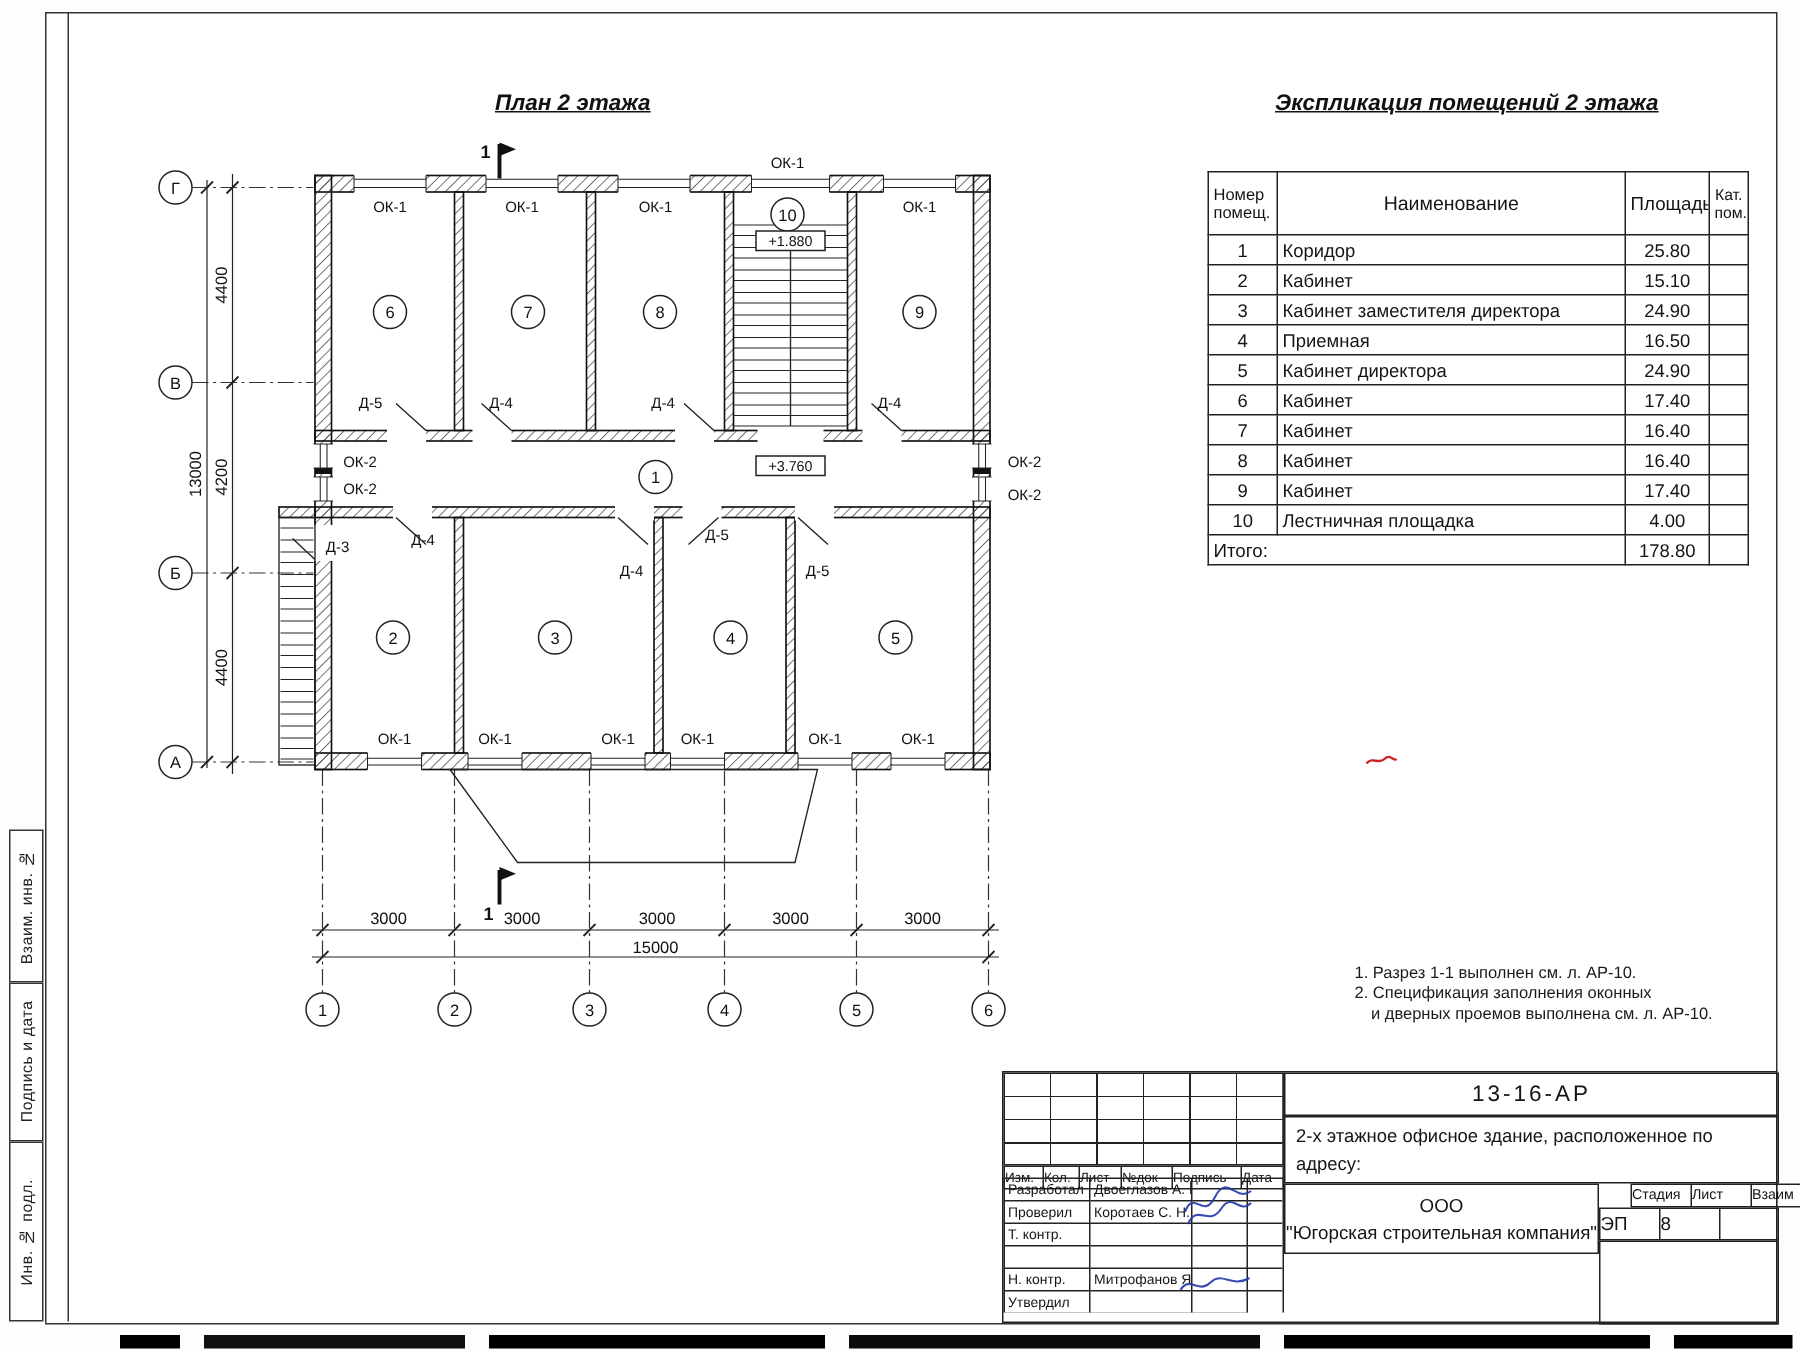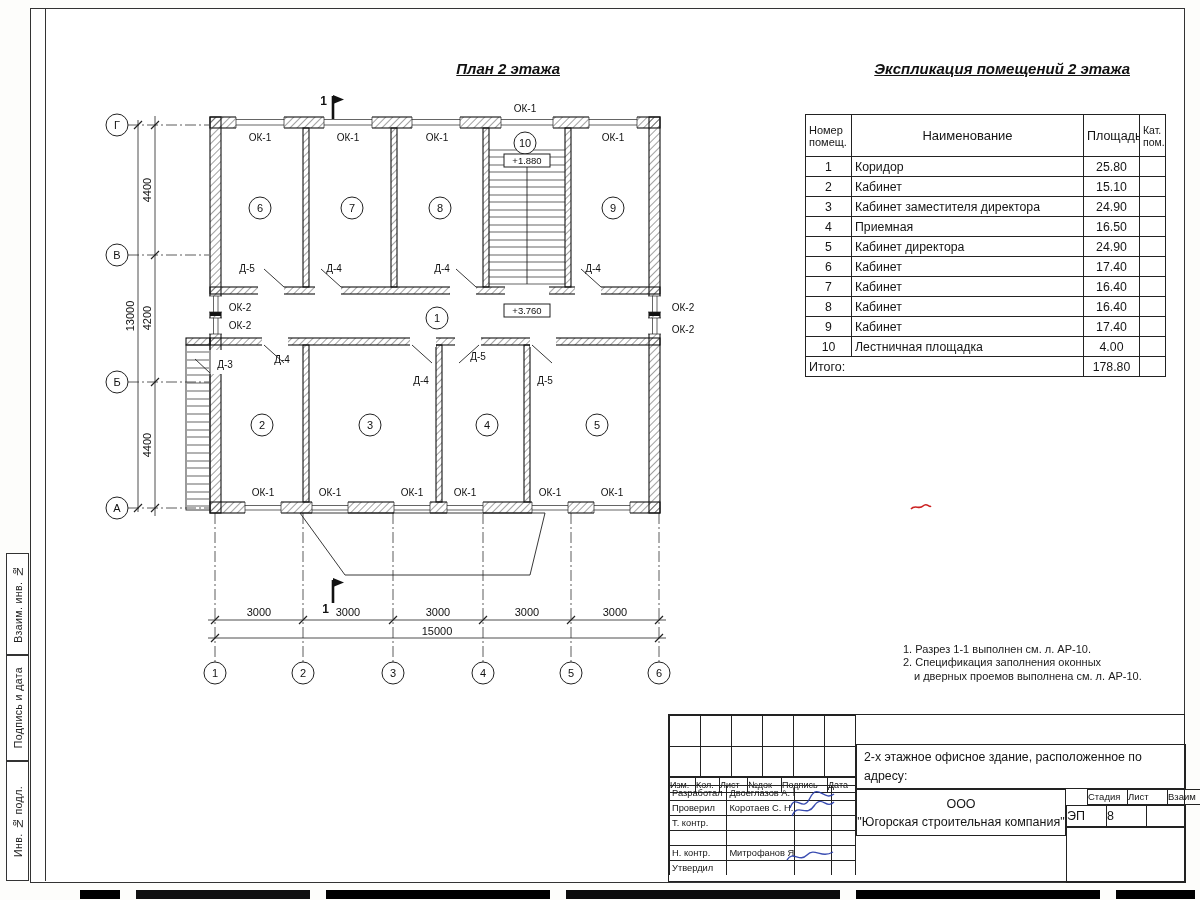--- a/index.html
+++ b/index.html
@@ -2,31 +2,31 @@
 <html><head>
 <meta charset="utf-8">
 <style>
   html,body{margin:0;padding:0}
   body{width:1200px;height:900px;position:relative;overflow:hidden;background:#fdfdfb;
        font-family:"Liberation Sans",sans-serif;color:#151515}
   .border-outer{position:absolute;left:30px;top:8px;width:1153px;height:873px;border:1.2px solid #333;background:#fff}
   .frame-line{position:absolute;left:45px;top:8px;height:873px;width:0;border-left:1.4px solid #333}
   .side-box{position:absolute;left:6px;width:23px;border:1.1px solid #333;display:flex;align-items:center;justify-content:center;background:#fff;box-sizing:border-box}
   .side-box span{writing-mode:vertical-rl;transform:rotate(180deg);font-size:10.5px;color:#222;white-space:nowrap;letter-spacing:.4px}
-  .title{position:absolute;font-style:italic;font-weight:bold;font-size:15px;text-decoration:underline;color:#111;text-align:right}
+  .title{position:absolute;font-style:italic;font-weight:bold;font-size:15px;text-decoration:underline;color:#111;text-align:left}
 
   
   table.schedule{position:absolute;left:805px;top:114px;border-collapse:collapse;background:#fff;table-layout:fixed;width:360px}
   table.schedule th,table.schedule td{border:1px solid #222;padding:0 3px;font-weight:normal;overflow:hidden}
   table.schedule thead tr{height:42px}
   table.schedule tbody tr,table.schedule tfoot tr{height:20px}
   .th-num{font-size:11px;text-align:left;padding-left:4px}
   .th-name{font-size:13px;text-align:center}
   .th-area{font-size:12.5px;text-align:center}
-  .th-cat{font-size:10.5px;text-align:left}
+  .th-cat{font-size:10.5px;text-align:center}
   td.c{text-align:center;font-size:12.3px}
   td.name{font-size:12.3px;padding-left:6px}
   td.total-label{text-align:left;font-size:12.5px;padding-right:8px}
 
   .notes{position:absolute;left:903px;top:643px;font-size:11px;line-height:1.22;color:#1a1a1a}
   .notes .ind{margin-left:11px}
 
   
   svg.plan{position:absolute;left:60px;top:55px}
   svg.plan text{fill:#111;font-family:"Liberation Sans",sans-serif}
@@ -406,20 +406,21 @@
         <div style="width:23px;border-right:none"></div>
       </div>
 
       <div class="tb-row">
         <div style="width:58px">Утвердил</div>
         <div style="width:68px"></div>
         <div style="width:38px"></div>
         <div style="width:23px;border-right:none"></div>
       </div>
     </div>
+  <div class="cell" style="left:187px;top:0;width:330px;height:29px;text-align:center;line-height:27px;font-size:15px;letter-spacing:2px">13-16-АР</div>
   <div class="cell" style="left:187px;top:29px;width:330px;height:45px;font-size:12.3px;padding:3px 7px;line-height:1.55">
     <div>2-х этажное офисное здание, расположенное по адресу:</div>
     <div>г. Усинск, Республика Коми</div>
   </div>
   <div class="cell" style="left:187px;top:74px;width:210px;height:47px;text-align:center;font-size:12.5px;padding-top:6px;line-height:1.4">
     <div>ООО</div>
     <div>"Югорская строительная компания"</div>
   </div>
   <div class="cell chead" style="left:418px;top:74px;width:136px;height:16px">
     <div style="width:40px;font-size:9.5px">Стадия</div>

